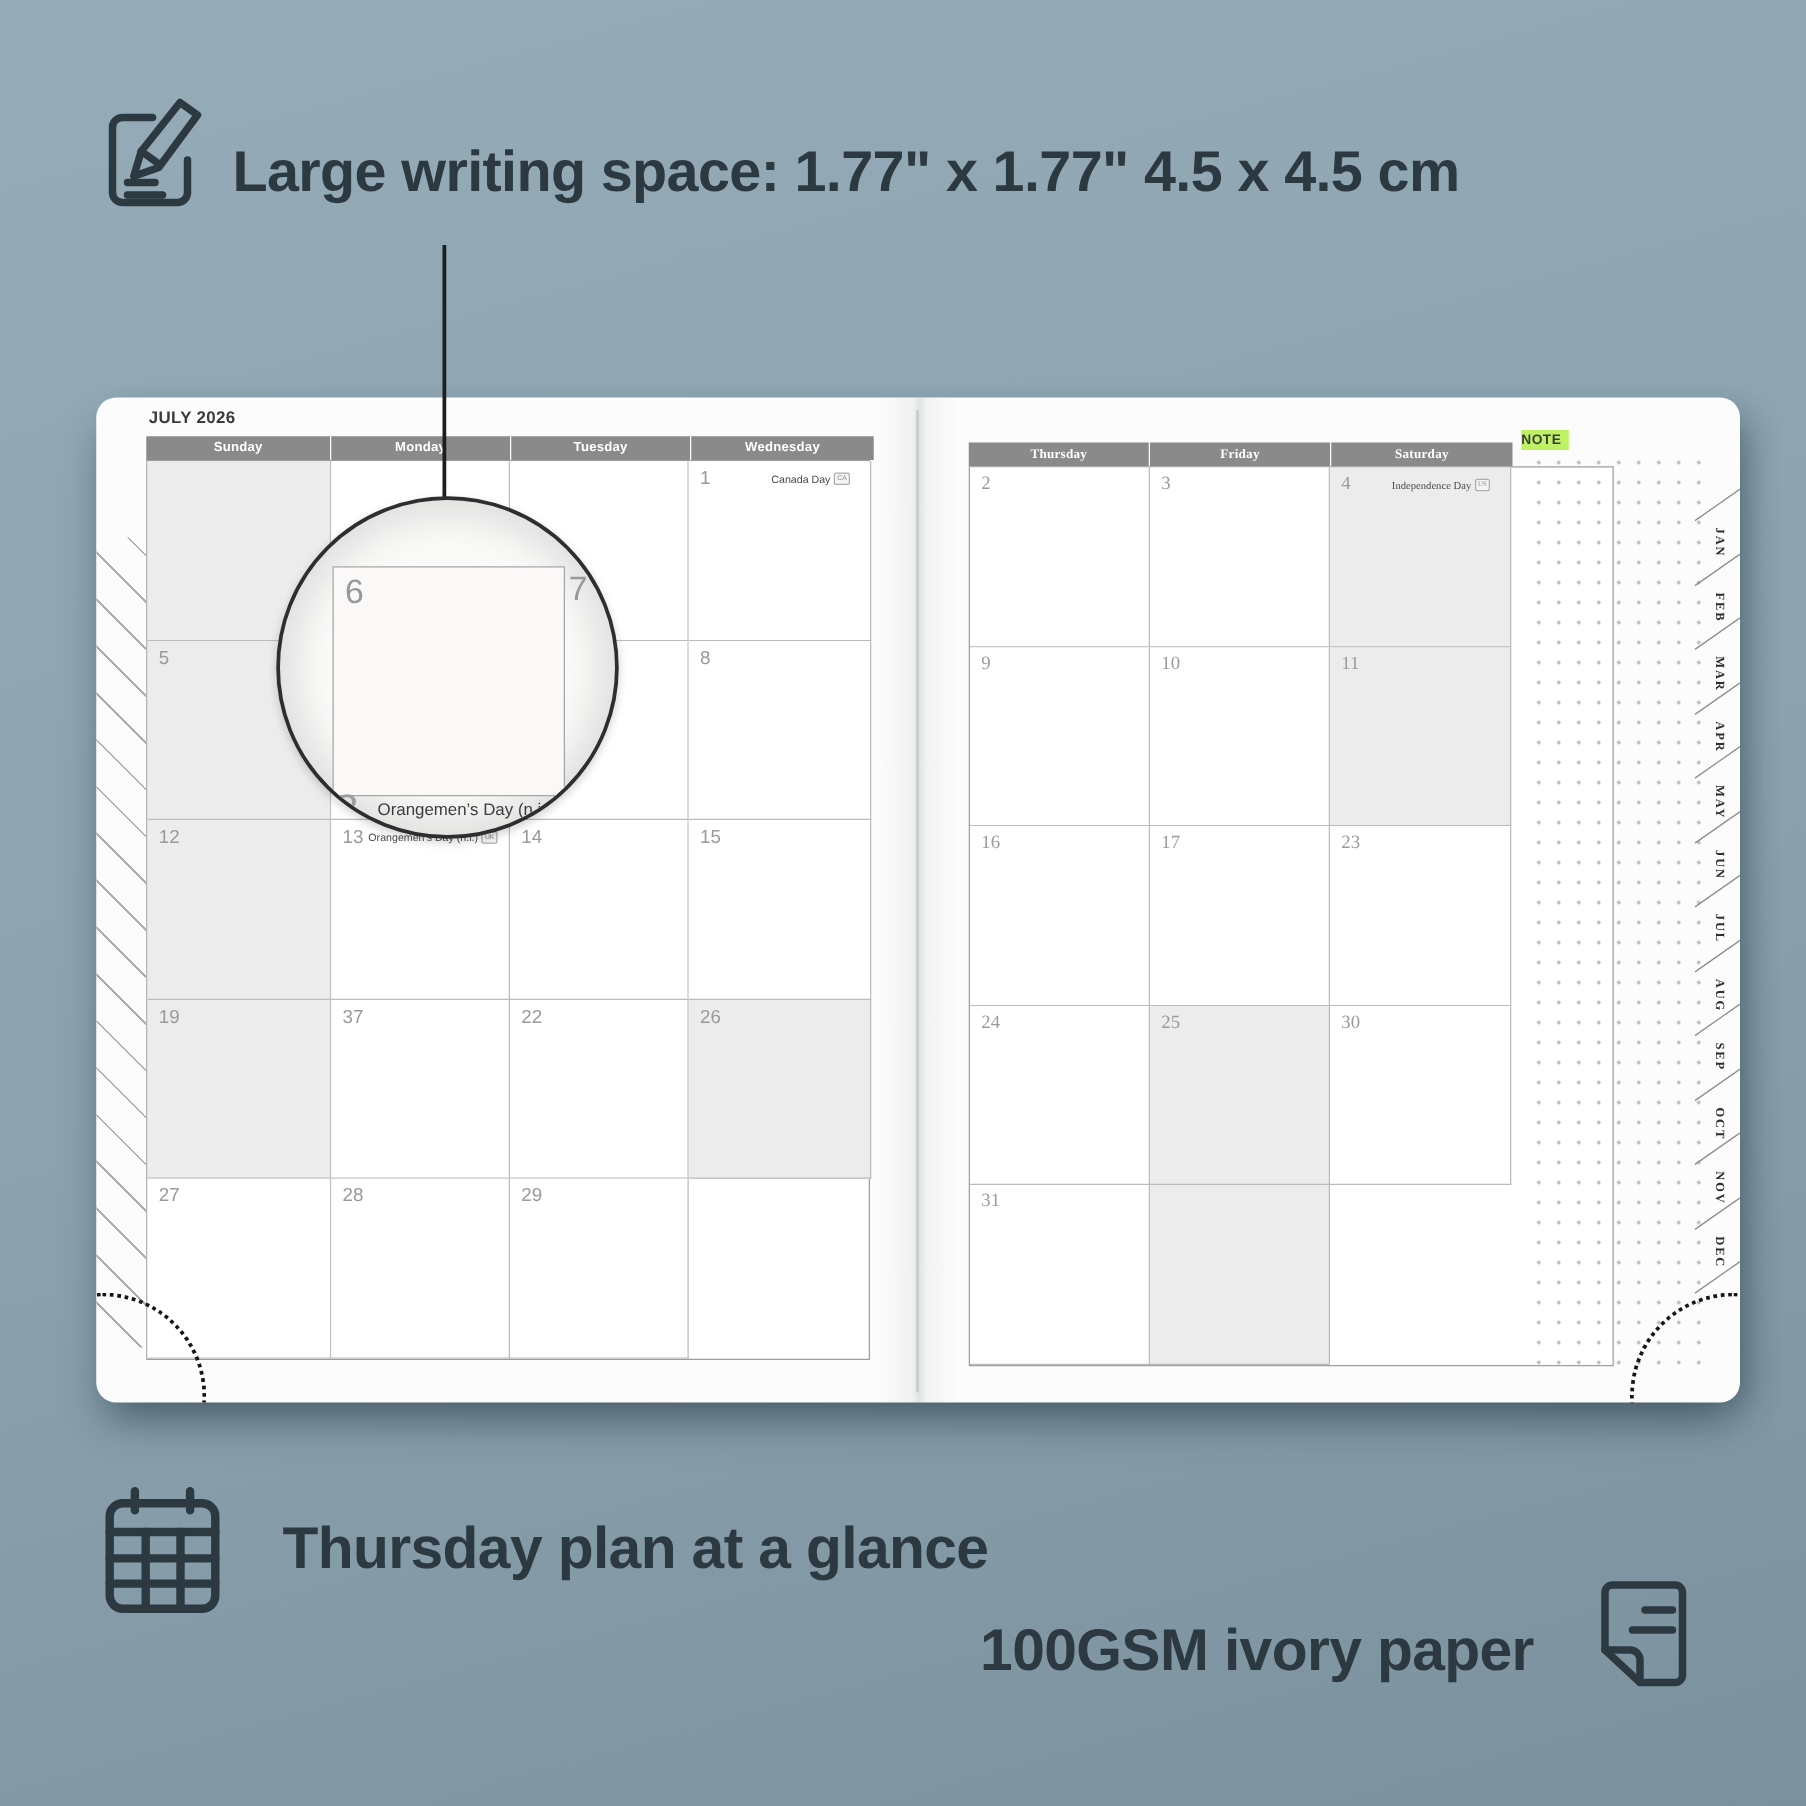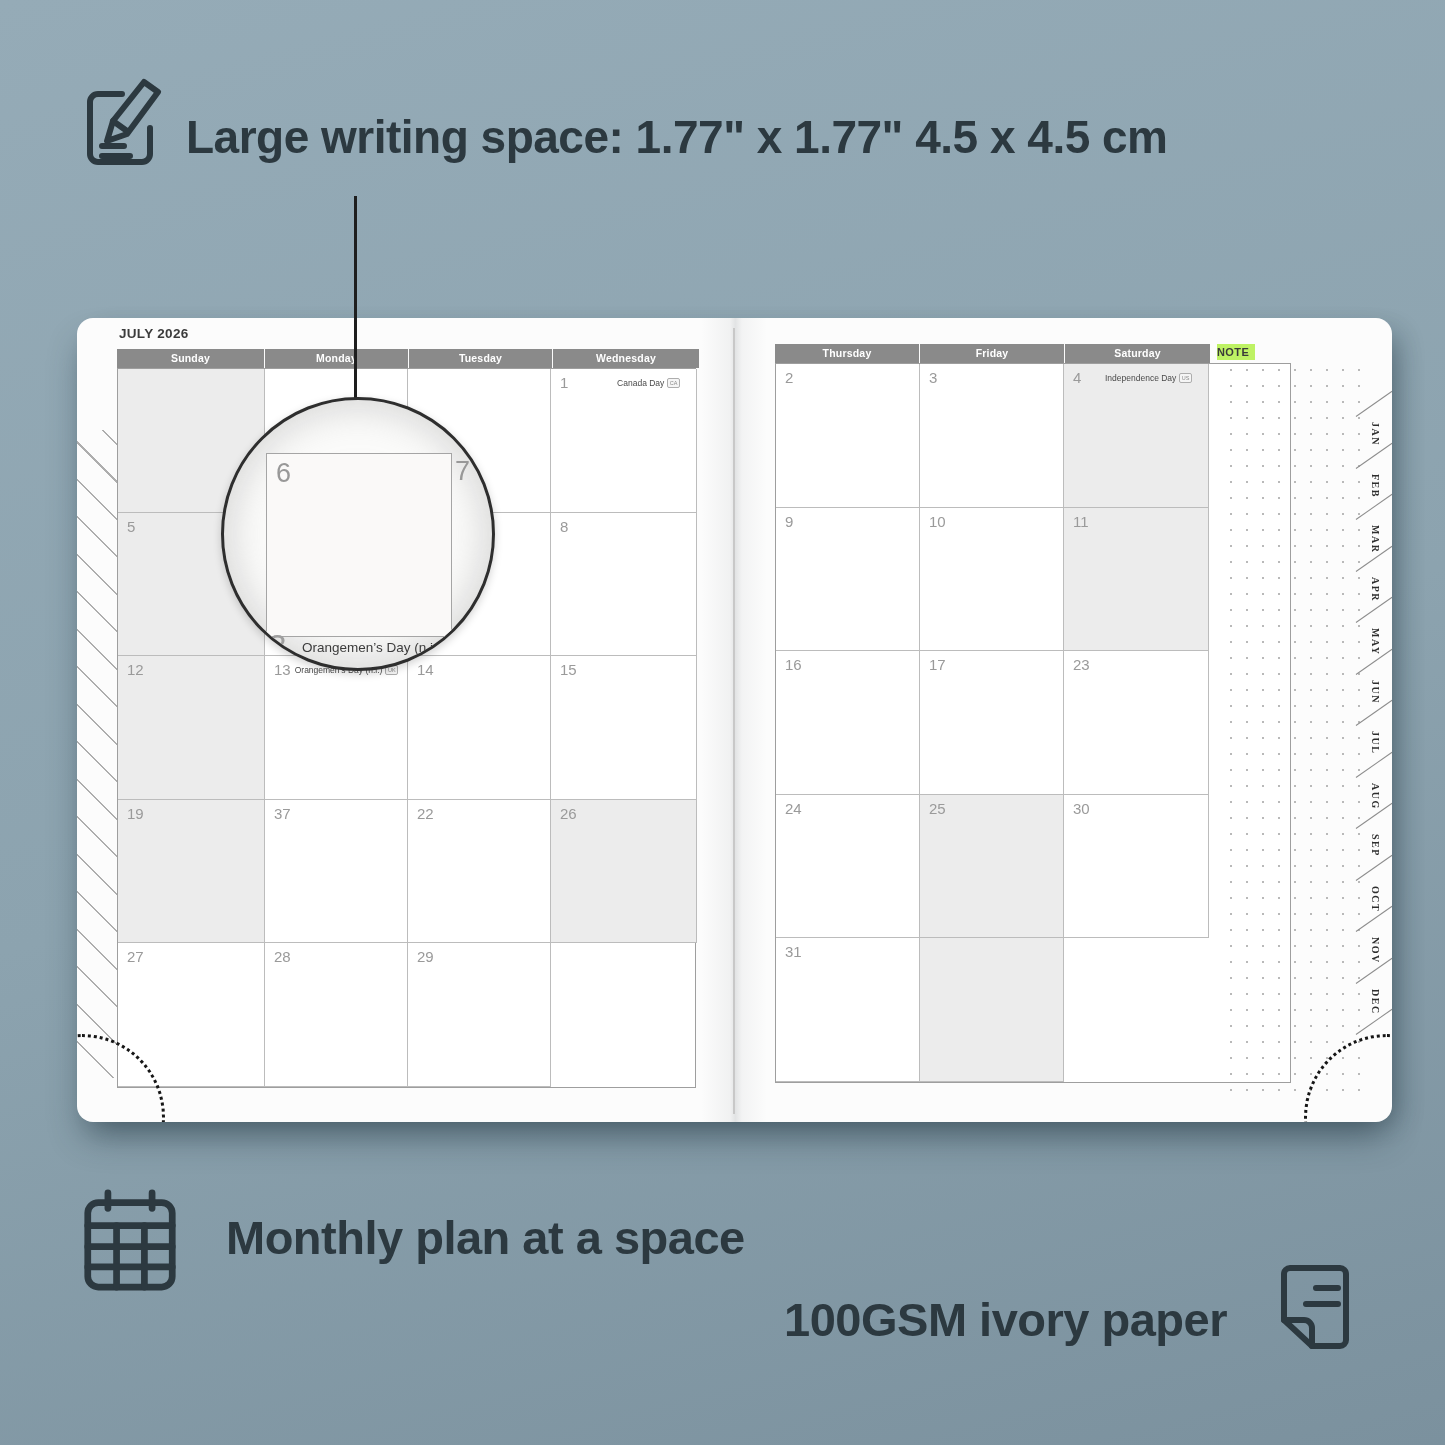--- a/index.html
+++ b/index.html
@@ -38,21 +38,21 @@
   .cell.weekend { background:#ececec; }
   .cell-top { display:flex; align-items:flex-start; padding:5px 8px 0 9px; gap:4px; }
   .daynum { font-size:15px; color:#9a9a9a; line-height:1.15; }
   .holiday { display:flex; align-items:center; gap:3px; margin-top:4px; min-width:0; }
   .holiday.right { margin-left:auto; padding-right:8px; }
   .htext { font-size:8.5px; color:#4a4a4a; white-space:nowrap; }
   .hbadge { font-size:5.5px; color:#8a8a8a; border:.5px solid #adadad; border-radius:2px;
     padding:0 1.5px; background:#f5f5f5; line-height:1.5; }
 
   .left-cal  { left:40px;  top:31px; width:579px; }
-  .right-cal { left:698px; top:26px; width:516px; }
+  .right-cal { left:698px; top:36px; width:516px;font-family:Liberation Serif, serif; }
   .left-cal  .dow-row, .left-cal  .grid { grid-template-columns:147px 143px 143px 146px; }
   .right-cal .dow-row, .right-cal .grid { grid-template-columns:144px 144px 145px; }
   .grid { grid-auto-rows:143.6px; }
 
   .fold-shade { left:624px; top:0; width:66px; height:804px;
     background:linear-gradient(to right, rgba(90,100,105,0), rgba(90,100,105,.07) 44%, rgba(90,100,105,.16) 52%, rgba(90,100,105,.06) 62%, rgba(90,100,105,0)); }
   .fold-line { left:656px; top:10px; width:1.5px; height:786px; background:#c8c8c8; }
 
   .dots { left:1146px; top:44px; width:138px; height:730px;
     background-image:radial-gradient(circle,#b9b9b9 1.2px, transparent 1.5px);
@@ -381,20 +381,20 @@
   </div>
 </div>
 
 <svg class="abs cal-icon" width="96" height="104" viewBox="0 0 100 106" fill="none" stroke="#2c3940" stroke-width="7" stroke-linecap="round" stroke-linejoin="round">
   <path d="M27 4 v16 M73 4 v16"></path>
   <rect x="6" y="14" width="88" height="88" rx="11"></rect>
   <path d="M6 38 H94"></path>
   <path d="M36 38 V102 M65 38 V102"></path>
   <path d="M6 60 H94 M6 81 H94"></path>
 </svg>
-<div class="abs monthly-label">Monthly plan at a space</div>
+<div class="abs monthly-label">Thursday plan at a glance</div>
 
 <div class="abs paper-label">100GSM ivory paper</div>
 <svg class="abs paper-icon" width="74" height="86" viewBox="0 0 74 86" fill="none" stroke="#2c3940" stroke-width="6" stroke-linecap="round" stroke-linejoin="round">
   <path d="M14 4 h50 a6 6 0 0 1 6 6 v66 a6 6 0 0 1 -6 6 H36 L8 56 V10 a6 6 0 0 1 6 -6 z"></path>
   <path d="M8 56 h20 a8 8 0 0 1 8 8 v18"></path>
   <path d="M40 24 h22 M30 40 h32"></path>
 </svg>
 
 </body></html>

